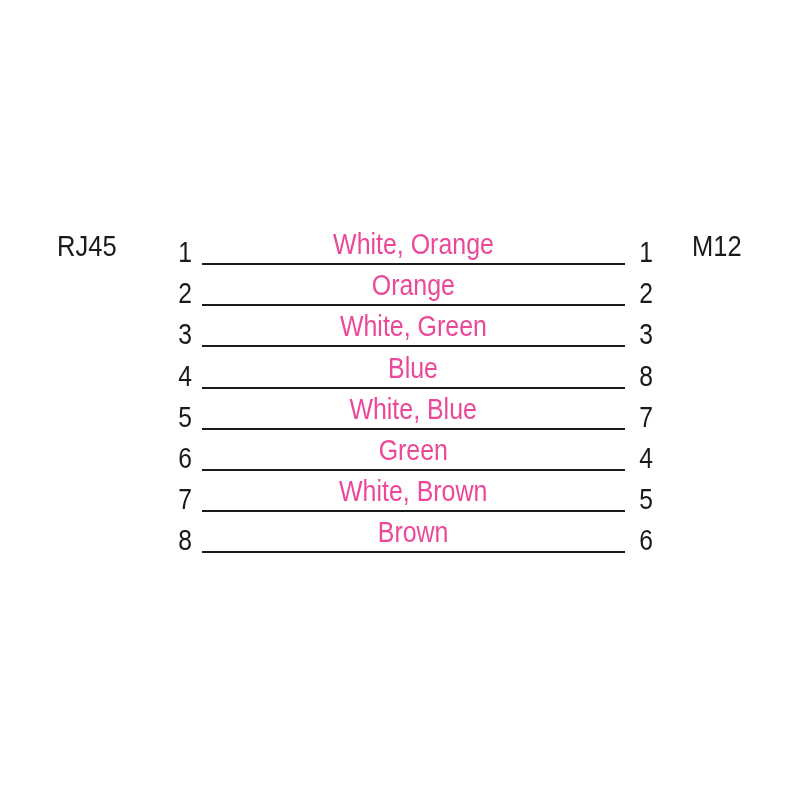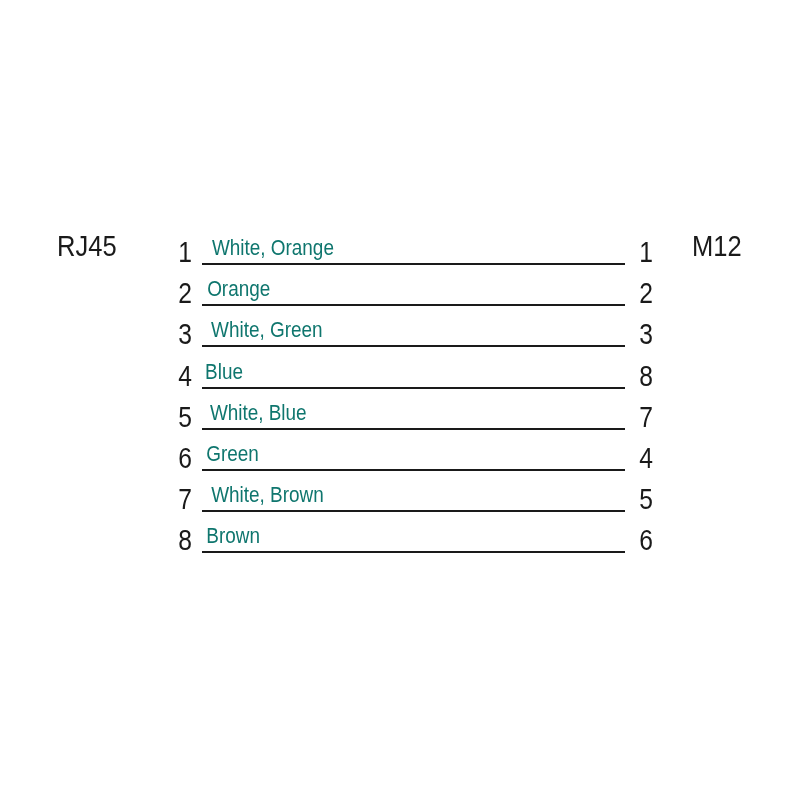--- a/index.html
+++ b/index.html
@@ -70,24 +70,25 @@
     left: 634px;
     width: 24px;
     text-align: center;
     transform-origin: center bottom;
   }
 
   .wire-label {
     position: absolute;
     left: 202px;
     width: 423px;
+    text-align: center;
     bottom: 4px;
-    font-size: 22px;
+    font-size: 29px;
     line-height: 1;
-    color: #0f766e;
+    color: #ec4899;
     white-space: nowrap;
   }
   .wire-label span {
     display: inline-block;
     transform: scaleX(0.86);
     transform-origin: center bottom;
   }
 </style>
 </head>
 <body>

